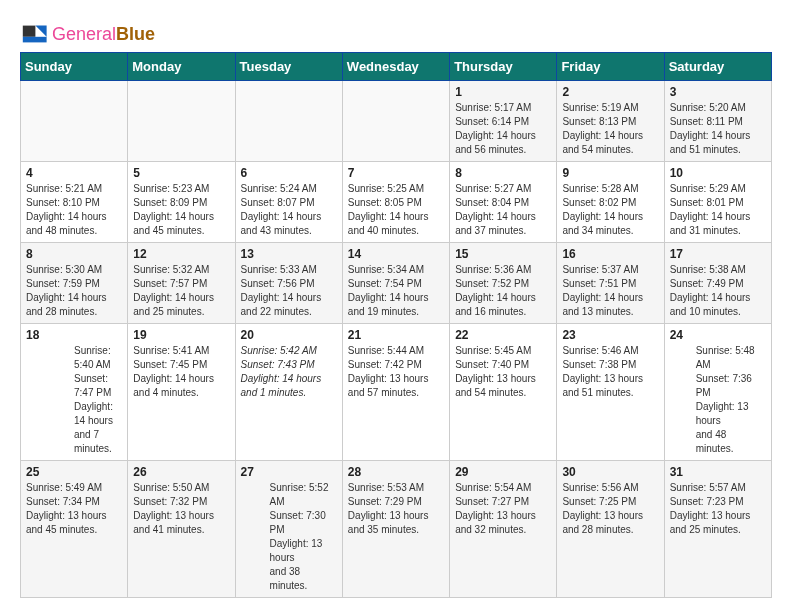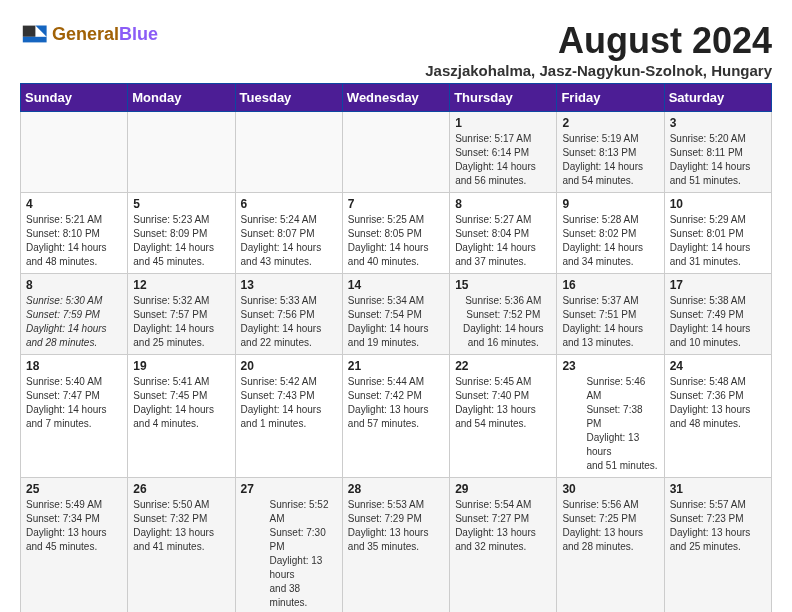--- a/index.html
+++ b/index.html
@@ -16,27 +16,27 @@
       align-items: flex-start;
       margin-bottom: 4px;
     }
     .logo {
       display: flex;
       align-items: center;
       gap: 4px;
     }
     .logo-text-general {
       font-size: 18px;
-      font-weight: bold;
-      color: #a16207;
+      font-weight: normal;
+      color: #ec4899;
     }
     .logo-text-blue {
       font-size: 18px;
       font-weight: bold;
-      color: #8b5cf6;
+      color: #a16207;
     }
     .logo-icon {
       width: 28px;
       height: 28px;
     }
     .title-area {
       text-align: right;
     }
     .month-year {
       font-size: 36px;
@@ -47,21 +47,21 @@
       font-size: 15px;
       color: #333;
       font-weight: bold;
     }
     table {
       width: 100%;
       border-collapse: collapse;
       table-layout: fixed;
     }
     thead tr th {
-      background-color: #4c1d95;
+      background-color: #0f766e;
       color: #fff;
       font-size: 13px;
       font-weight: bold;
       padding: 6px 4px;
       text-align: left;
       border: 1px solid #0d47a1;
     }
     tbody tr td {
       border: 1px solid #ccc;
       vertical-align: top;
@@ -99,24 +99,20 @@
   <div class="logo">
     <svg class="logo-icon" viewBox="0 0 40 40">
       <rect x="0" y="0" width="40" height="40" fill="white"></rect>
       <polygon points="22,8 38,8 38,24" fill="#1565c0"></polygon>
       <rect x="4" y="8" width="18" height="16" fill="#333"></rect>
       <rect x="4" y="24" width="34" height="8" fill="#1565c0"></rect>
     </svg>
     <div>
       <span class="logo-text-general">General</span><span class="logo-text-blue">Blue</span>
     </div>
-  </div>
-  <div class="title-area">
-    <div class="month-year">August 2024</div>
-    <div class="location">Jaszjakohalma, Jasz-Nagykun-Szolnok, Hungary</div>
   </div>
 </div>
 
 <table>
   <thead>
     <tr>
       <th>Sunday</th>
       <th>Monday</th>
       <th>Tuesday</th>
       <th>Wednesday</th>
@@ -200,21 +196,21 @@
           <span class="day-number">10</span>
           <div class="day-info" style="white-space: pre-line;">Sunrise: 5:29 AM
 Sunset: 8:01 PM
 Daylight: 14 hours
 and 31 minutes.</div>
         </td>
       </tr>
       <tr>
         <td>
           <span class="day-number">8</span>
-          <div class="day-info" style="white-space: pre-line; font-style: italic;">Sunrise: 5:30 AM
+          <div class="day-info" style="white-space: pre-line;">Sunrise: 5:30 AM
 Sunset: 7:59 PM
 Daylight: 14 hours
 and 28 minutes.</div>
         </td>
         <td>
           <span class="day-number">12</span>
           <div class="day-info" style="white-space: pre-line;">Sunrise: 5:32 AM
 Sunset: 7:57 PM
 Daylight: 14 hours
 and 25 minutes.</div>
@@ -228,21 +224,21 @@
         </td>
         <td>
           <span class="day-number">14</span>
           <div class="day-info" style="white-space: pre-line;">Sunrise: 5:34 AM
 Sunset: 7:54 PM
 Daylight: 14 hours
 and 19 minutes.</div>
         </td>
         <td>
           <span class="day-number">15</span>
-          <div class="day-info" style="white-space: pre-line; text-align: center;">Sunrise: 5:36 AM
+          <div class="day-info" style="white-space: pre-line;">Sunrise: 5:36 AM
 Sunset: 7:52 PM
 Daylight: 14 hours
 and 16 minutes.</div>
         </td>
         <td>
           <span class="day-number">16</span>
           <div class="day-info" style="white-space: pre-line;">Sunrise: 5:37 AM
 Sunset: 7:51 PM
 Daylight: 14 hours
 and 13 minutes.</div>
@@ -251,63 +247,63 @@
           <span class="day-number">17</span>
           <div class="day-info" style="white-space: pre-line;">Sunrise: 5:38 AM
 Sunset: 7:49 PM
 Daylight: 14 hours
 and 10 minutes.</div>
         </td>
       </tr>
       <tr>
         <td>
           <span class="day-number">18</span>
-          <div class="day-info" style="white-space: pre-line;">Sunrise: 5:40 AM
+          <div class="day-info" style="white-space: pre-line; margin-left: 48px;">Sunrise: 5:40 AM
 Sunset: 7:47 PM
 Daylight: 14 hours
 and 7 minutes.</div>
         </td>
         <td>
           <span class="day-number">19</span>
           <div class="day-info" style="white-space: pre-line;">Sunrise: 5:41 AM
 Sunset: 7:45 PM
 Daylight: 14 hours
 and 4 minutes.</div>
         </td>
         <td>
           <span class="day-number">20</span>
-          <div class="day-info" style="white-space: pre-line;">Sunrise: 5:42 AM
+          <div class="day-info" style="white-space: pre-line; font-style: italic;">Sunrise: 5:42 AM
 Sunset: 7:43 PM
 Daylight: 14 hours
 and 1 minutes.</div>
         </td>
         <td>
           <span class="day-number">21</span>
           <div class="day-info" style="white-space: pre-line;">Sunrise: 5:44 AM
 Sunset: 7:42 PM
 Daylight: 13 hours
 and 57 minutes.</div>
         </td>
         <td>
           <span class="day-number">22</span>
           <div class="day-info" style="white-space: pre-line;">Sunrise: 5:45 AM
 Sunset: 7:40 PM
 Daylight: 13 hours
 and 54 minutes.</div>
         </td>
         <td>
           <span class="day-number">23</span>
-          <div class="day-info" style="white-space: pre-line; margin-left: 24px;">Sunrise: 5:46 AM
+          <div class="day-info" style="white-space: pre-line;">Sunrise: 5:46 AM
 Sunset: 7:38 PM
 Daylight: 13 hours
 and 51 minutes.</div>
         </td>
         <td>
           <span class="day-number">24</span>
-          <div class="day-info" style="white-space: pre-line;">Sunrise: 5:48 AM
+          <div class="day-info" style="white-space: pre-line; margin-left: 26px;">Sunrise: 5:48 AM
 Sunset: 7:36 PM
 Daylight: 13 hours
 and 48 minutes.</div>
         </td>
       </tr>
       <tr>
         <td>
           <span class="day-number">25</span>
           <div class="day-info" style="white-space: pre-line;">Sunrise: 5:49 AM
 Sunset: 7:34 PM

